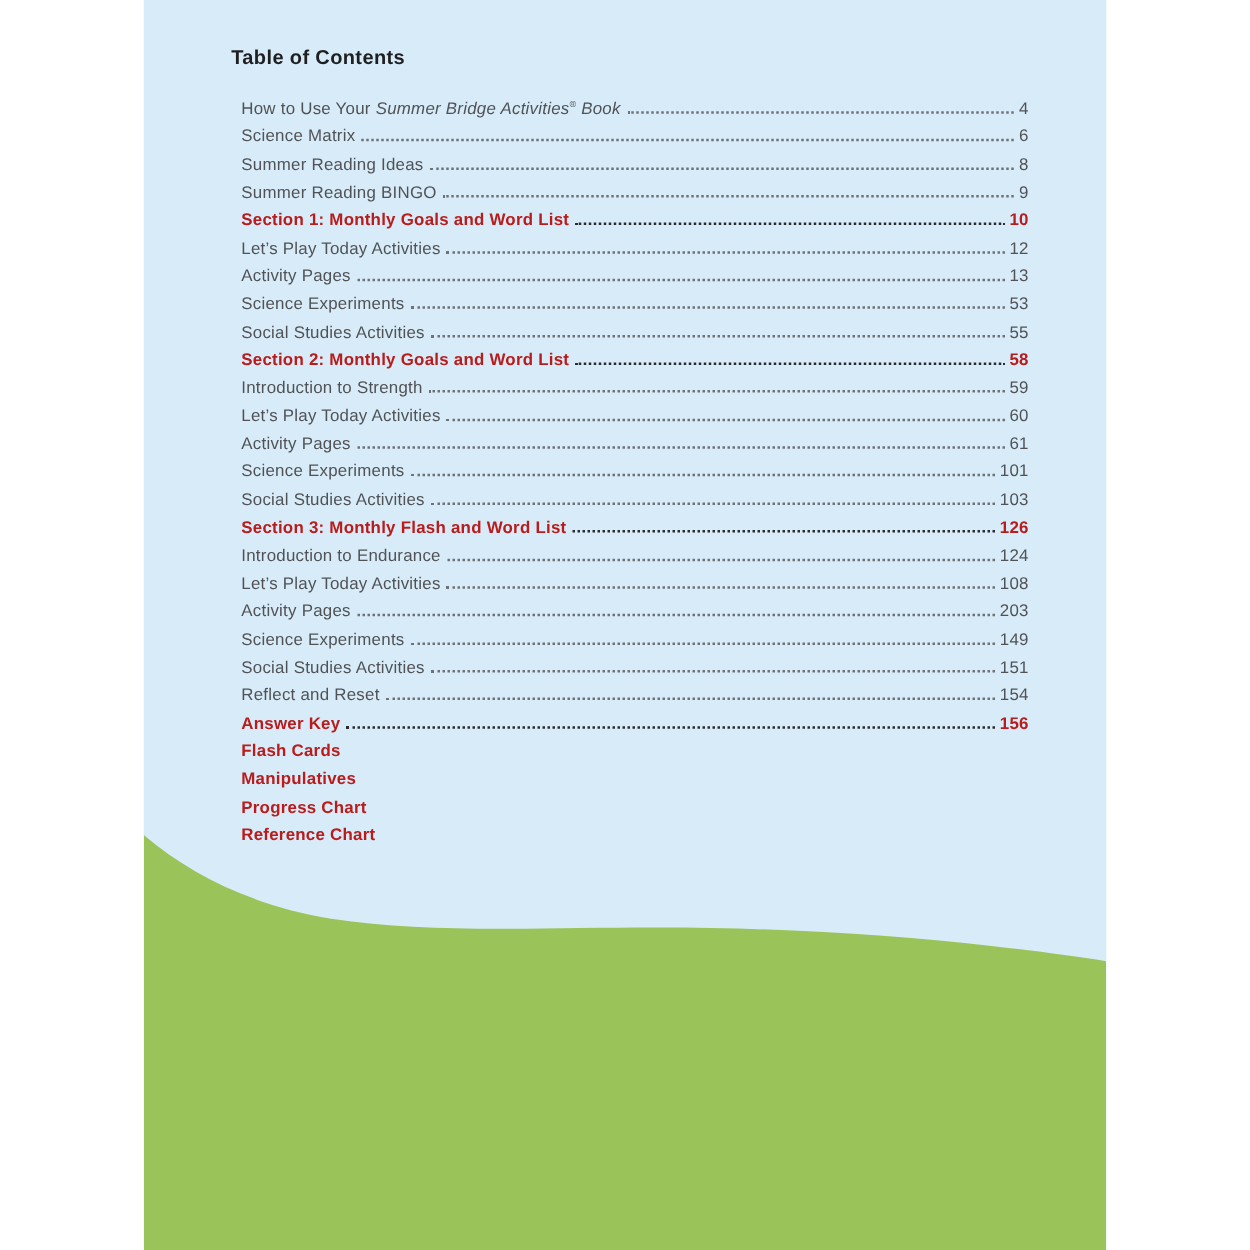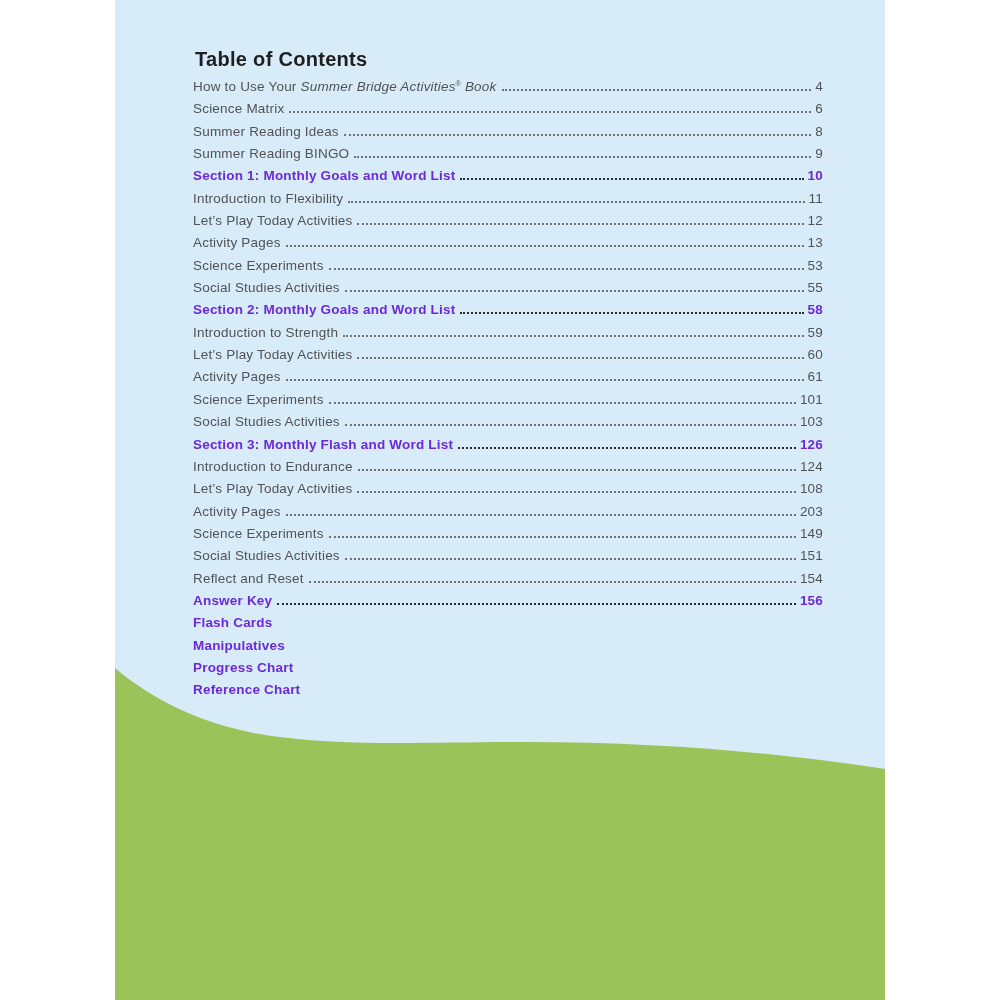--- a/index.html
+++ b/index.html
@@ -31,22 +31,22 @@
     left: 0;
     bottom: 0;
     width: 770px;
     height: 350px;
     display: block;
   }
   .page-title {
     position: absolute;
     left: 70px;
     top: 38px;
-    margin: 10px;
-    font-size: 20px;
+    margin: 0;
+    font-size: 16px;
     font-weight: bold;
     letter-spacing: 0.3px;
     color: #1f1f21;
   }
   .toc-list {
     position: absolute;
     left: 78px;
     top: 79px;
     width: 630px;
   }
@@ -54,21 +54,21 @@
     display: flex;
     align-items: baseline;
     height: 22.35px;
     font-size: 13.5px;
     color: #515256;
     letter-spacing: 0.2px;
     white-space: nowrap;
   }
   .toc-row.bold {
     font-weight: bold;
-    color: #6d28d9;
+    color: #b91c1c;
   }
   .toc-label { flex: 0 0 auto; }
   .toc-label .it { font-style: italic; text-align: right; }
   .toc-label .sup {
     font-size: 7px;
     vertical-align: super;
     line-height: 0;
   }
   .leader {
     flex: 1 1 auto;
@@ -114,25 +114,20 @@
           <span class="toc-label">Summer Reading BINGO</span>
           <span class="leader"></span>
           <span class="toc-page">9</span>
         </div>
         <div class="toc-row bold">
           <span class="toc-label">Section 1: Monthly Goals and Word List</span>
           <span class="leader"></span>
           <span class="toc-page">10</span>
         </div>
         <div class="toc-row">
-          <span class="toc-label">Introduction to Flexibility</span>
-          <span class="leader"></span>
-          <span class="toc-page">11</span>
-        </div>
-        <div class="toc-row">
           <span class="toc-label">Let’s Play Today Activities</span>
           <span class="leader"></span>
           <span class="toc-page">12</span>
         </div>
         <div class="toc-row">
           <span class="toc-label">Activity Pages</span>
           <span class="leader"></span>
           <span class="toc-page">13</span>
         </div>
         <div class="toc-row">

